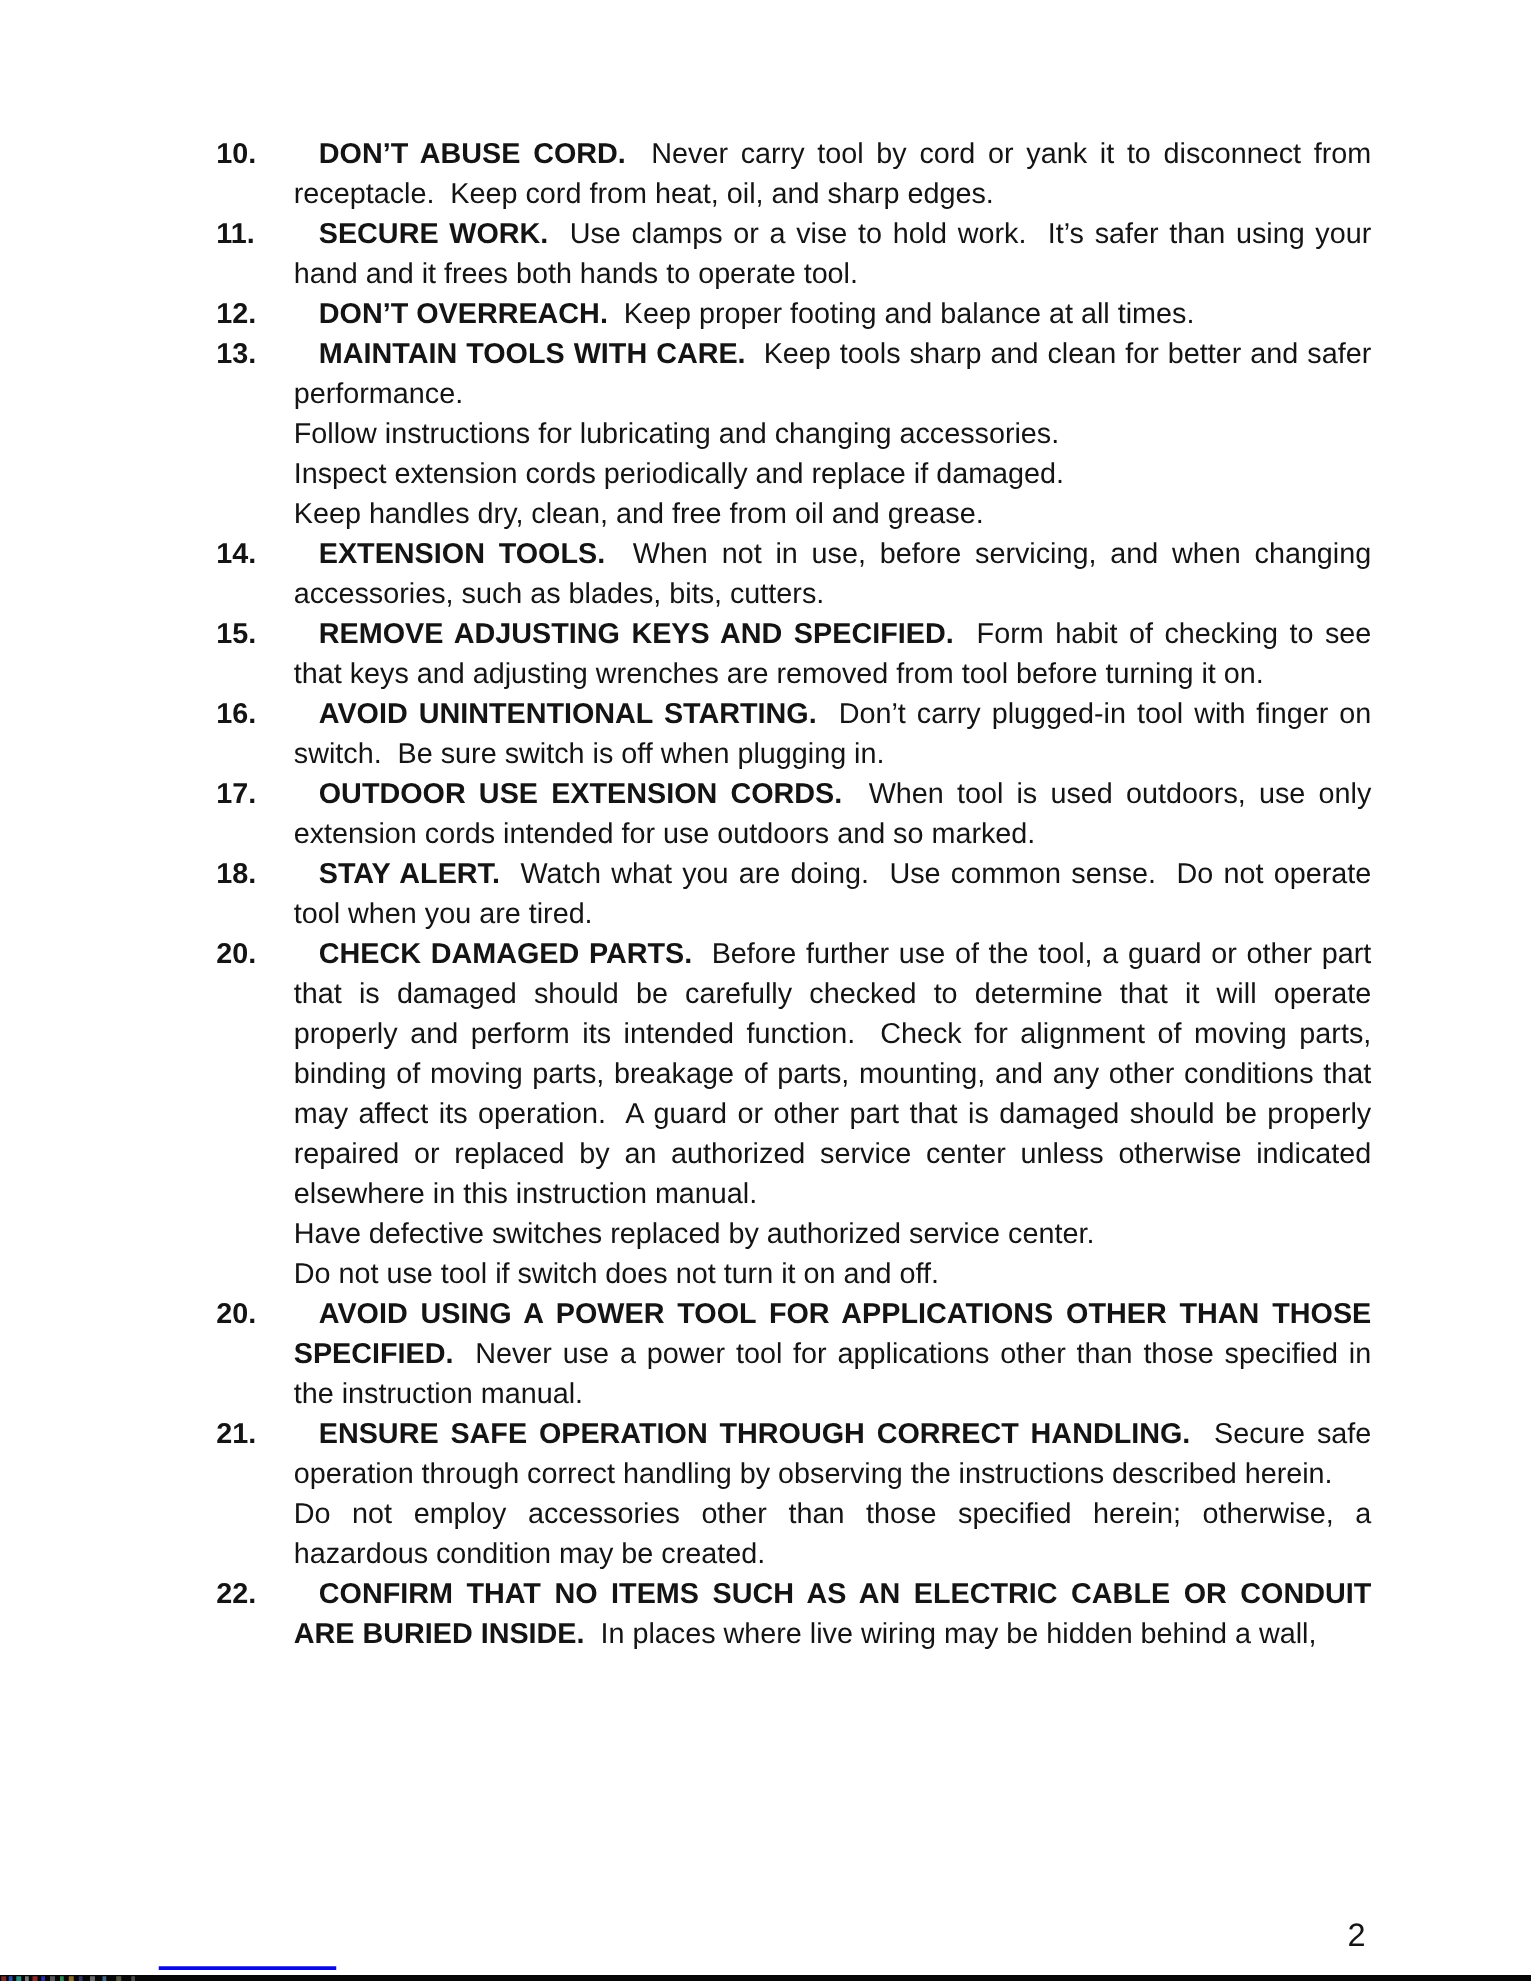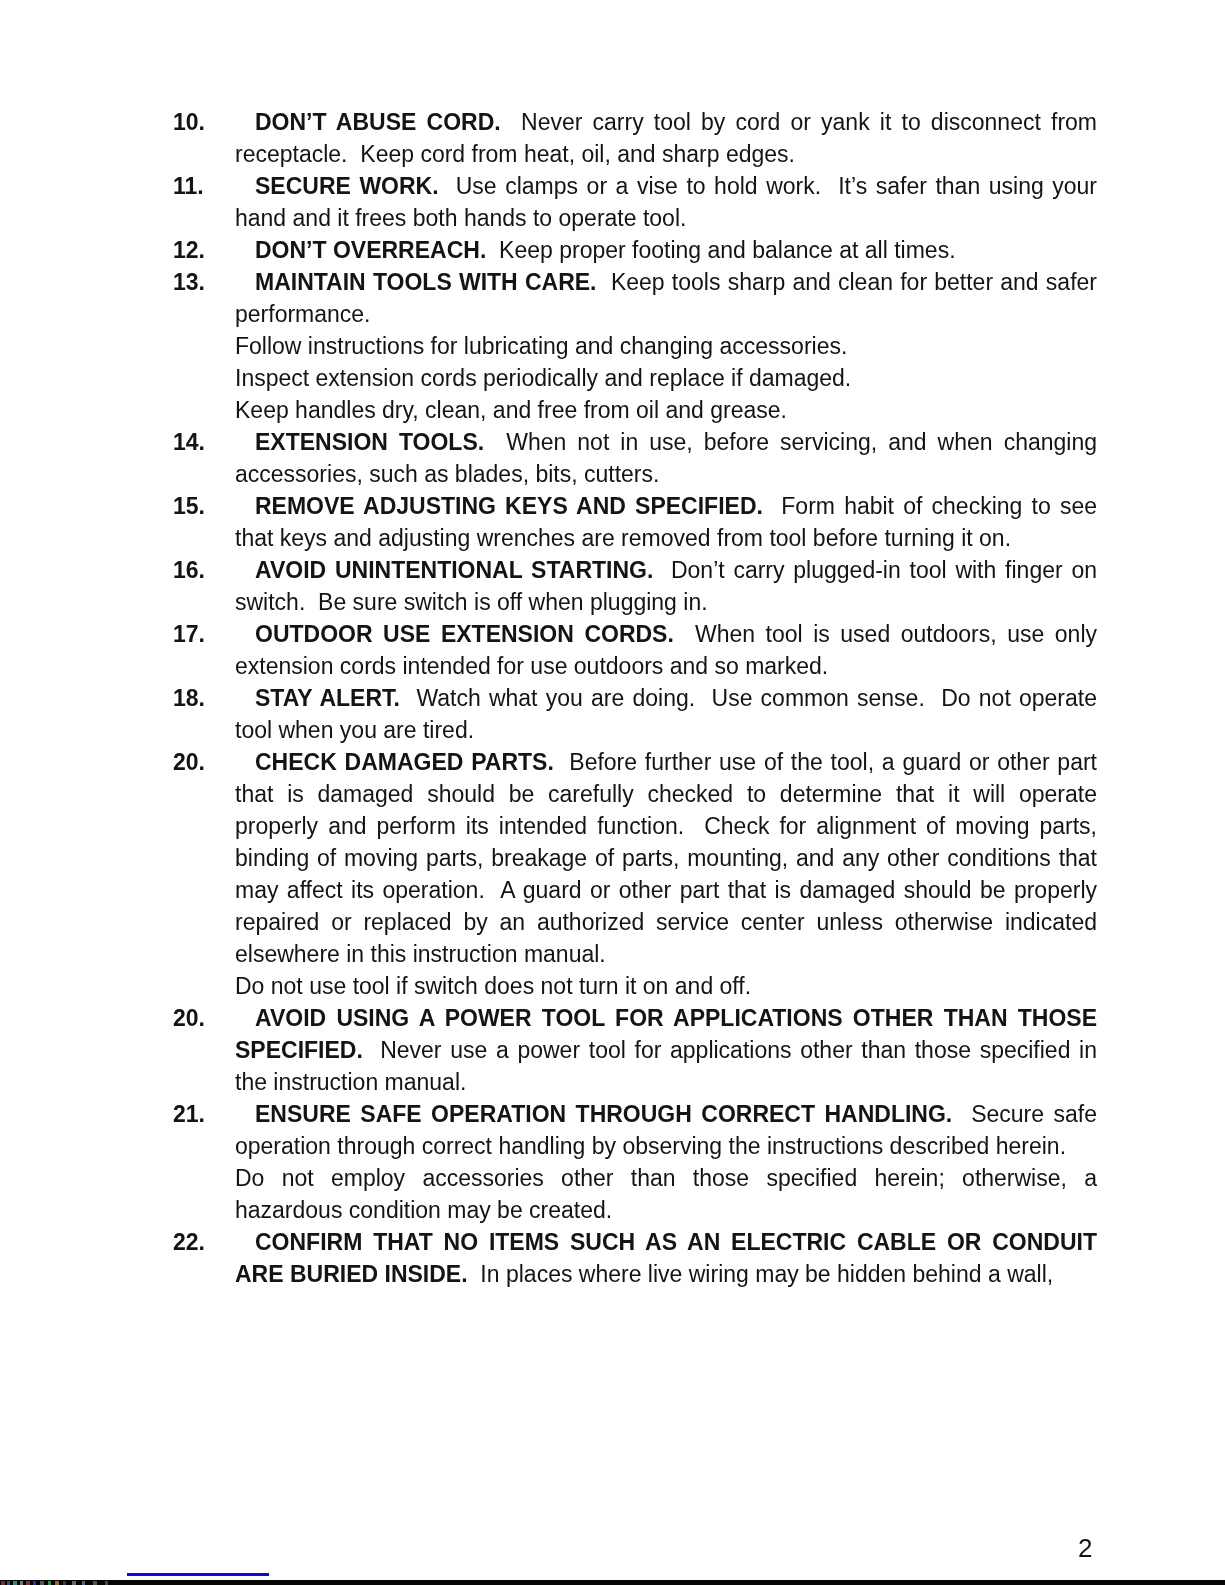--- a/index.html
+++ b/index.html
@@ -110,20 +110,21 @@
       <div class="item">
         <div class="num">18.</div>
         <div class="body">
           <p class="para"><b>STAY ALERT.</b><span>&nbsp; Watch what you are doing.&nbsp; Use common sense.&nbsp; Do not operate tool when you are tired.</span></p>
         </div>
       </div>
       <div class="item">
         <div class="num">20.</div>
         <div class="body">
           <p class="para"><b>CHECK DAMAGED PARTS.</b><span>&nbsp; Before further use of the tool, a guard or other part that is damaged should be carefully checked to determine that it will operate properly and perform its intended function.&nbsp; Check for alignment of moving parts, binding of moving parts, breakage of parts, mounting, and any other conditions that may affect its operation.&nbsp; A guard or other part that is damaged should be properly repaired or replaced by an authorized service center unless otherwise indicated elsewhere in this instruction manual.</span></p>
+          <p class="para"><span>Have defective switches replaced by authorized service center.</span></p>
           <p class="para"><span>Do not use tool if switch does not turn it on and off.</span></p>
         </div>
       </div>
       <div class="item">
         <div class="num">20.</div>
         <div class="body">
           <p class="para"><b>AVOID USING A POWER TOOL FOR APPLICATIONS OTHER THAN THOSE SPECIFIED.</b><span>&nbsp; Never use a power tool for applications other than those specified in the instruction manual.</span></p>
         </div>
       </div>
       <div class="item">

